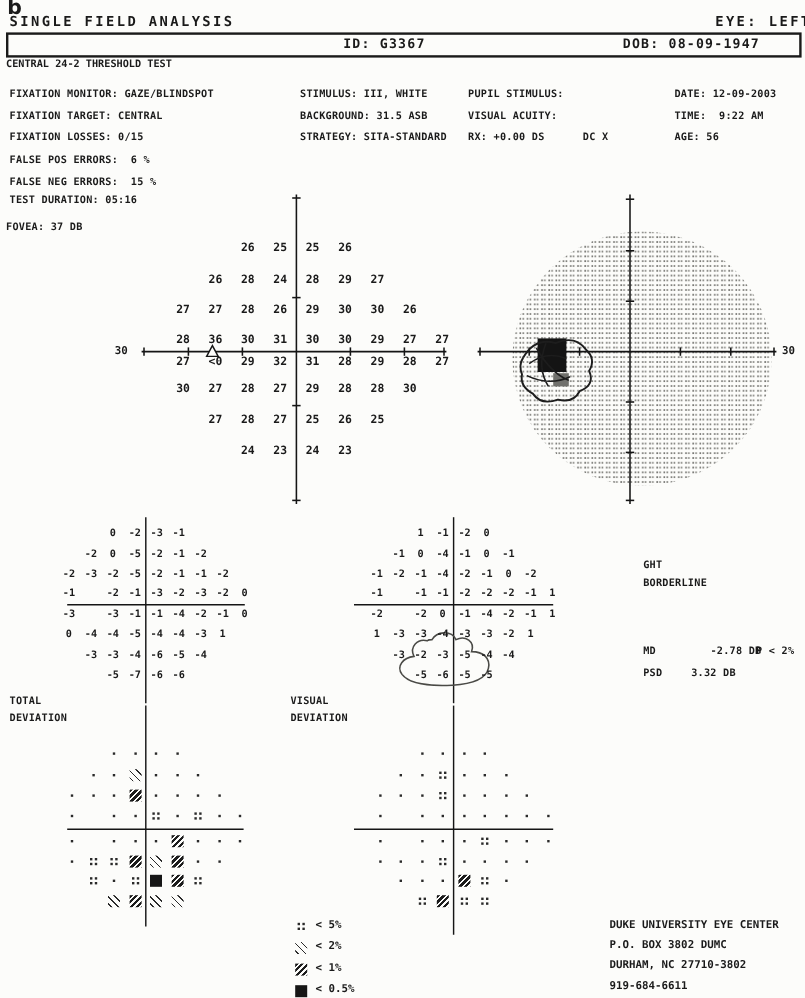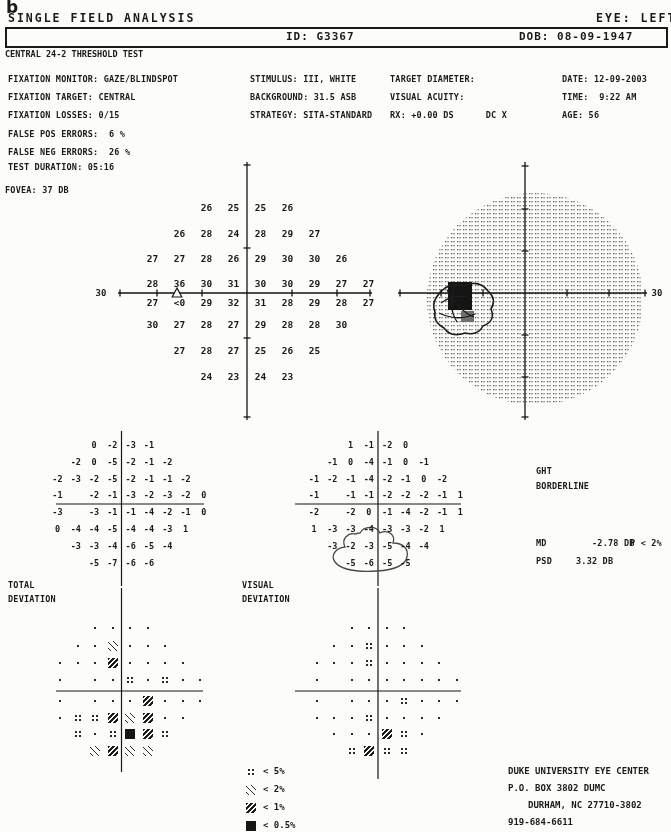--- a/index.html
+++ b/index.html
@@ -119,26 +119,26 @@
   <span class="abs idtext" style="left:286px;top:30px;">ID: G3367</span>
   <span class="abs idtext" style="left:519px;top:30px;">DOB: 08-09-1947</span>
 
   <span class="abs small" style="left:5px;top:49px;">CENTRAL 24-2 THRESHOLD TEST</span>
 
   <div id="params">
       <span class="abs param" style="left: 8px; top: 74px;">FIXATION MONITOR: GAZE/BLINDSPOT</span>
       <span class="abs param" style="left: 8px; top: 92px;">FIXATION TARGET: CENTRAL</span>
       <span class="abs param" style="left: 8px; top: 110px;">FIXATION LOSSES: 0/15</span>
       <span class="abs param" style="left: 8px; top: 129px;">FALSE POS ERRORS:  6 %</span>
-      <span class="abs param" style="left: 8px; top: 147px;">FALSE NEG ERRORS:  26 %</span>
+      <span class="abs param" style="left: 8px; top: 147px;">FALSE NEG ERRORS:  15 %</span>
       <span class="abs param" style="left: 8px; top: 162px;">TEST DURATION: 05:16</span>
       <span class="abs param" style="left: 250px; top: 74px;">STIMULUS: III, WHITE</span>
       <span class="abs param" style="left: 250px; top: 92px;">BACKGROUND: 31.5 ASB</span>
       <span class="abs param" style="left: 250px; top: 110px;">STRATEGY: SITA-STANDARD</span>
-      <span class="abs param" style="left: 390px; top: 74px;">TARGET DIAMETER:</span>
+      <span class="abs param" style="left: 390px; top: 74px;">PUPIL STIMULUS:</span>
       <span class="abs param" style="left: 390px; top: 92px;">VISUAL ACUITY:</span>
       <span class="abs param" style="left: 390px; top: 110px;">RX: +0.00 DS      DC X</span>
       <span class="abs param" style="left: 562px; top: 74px;">DATE: 12-09-2003</span>
       <span class="abs param" style="left: 562px; top: 92px;">TIME:  9:22 AM</span>
       <span class="abs param" style="left: 562px; top: 110px;">AGE: 56</span>
     </div>
   <span class="abs param" style="left:5px;top:185px;">FOVEA: 37 DB</span>
 
   <span class="abs lab30 ctr" style="left:101px;top:293px;">30</span>
   <span class="abs lab30 ctr" style="left:657px;top:293px;">30</span>
@@ -426,17 +426,17 @@
       <span class="sym sym-p2" style="left: 251px; top: 790px;"></span>
       <span class="abs legend-label" style="left: 263px; top: 784px;">&lt; 2%</span>
       <span class="sym sym-p1" style="left: 251px; top: 808px;"></span>
       <span class="abs legend-label" style="left: 263px; top: 802px;">&lt; 1%</span>
       <span class="sym sym-p05" style="left: 251px; top: 826px;"></span>
       <span class="abs legend-label" style="left: 263px; top: 820px;">&lt; 0.5%</span>
     </div>
   <div id="footer">
       <span class="abs footer-line" style="left: 508px; top: 766px;">DUKE UNIVERSITY EYE CENTER</span>
       <span class="abs footer-line" style="left: 508px; top: 783px;">P.O. BOX 3802 DUMC</span>
-      <span class="abs footer-line" style="left: 508px; top: 800px; margin-left: 20px;">DURHAM, NC 27710-3802</span>
+      <span class="abs footer-line" style="left: 508px; top: 800px;">DURHAM, NC 27710-3802</span>
       <span class="abs footer-line" style="left: 508px; top: 817px;">919-684-6611</span>
     </div>
 
 </div>
 
 </body></html>

